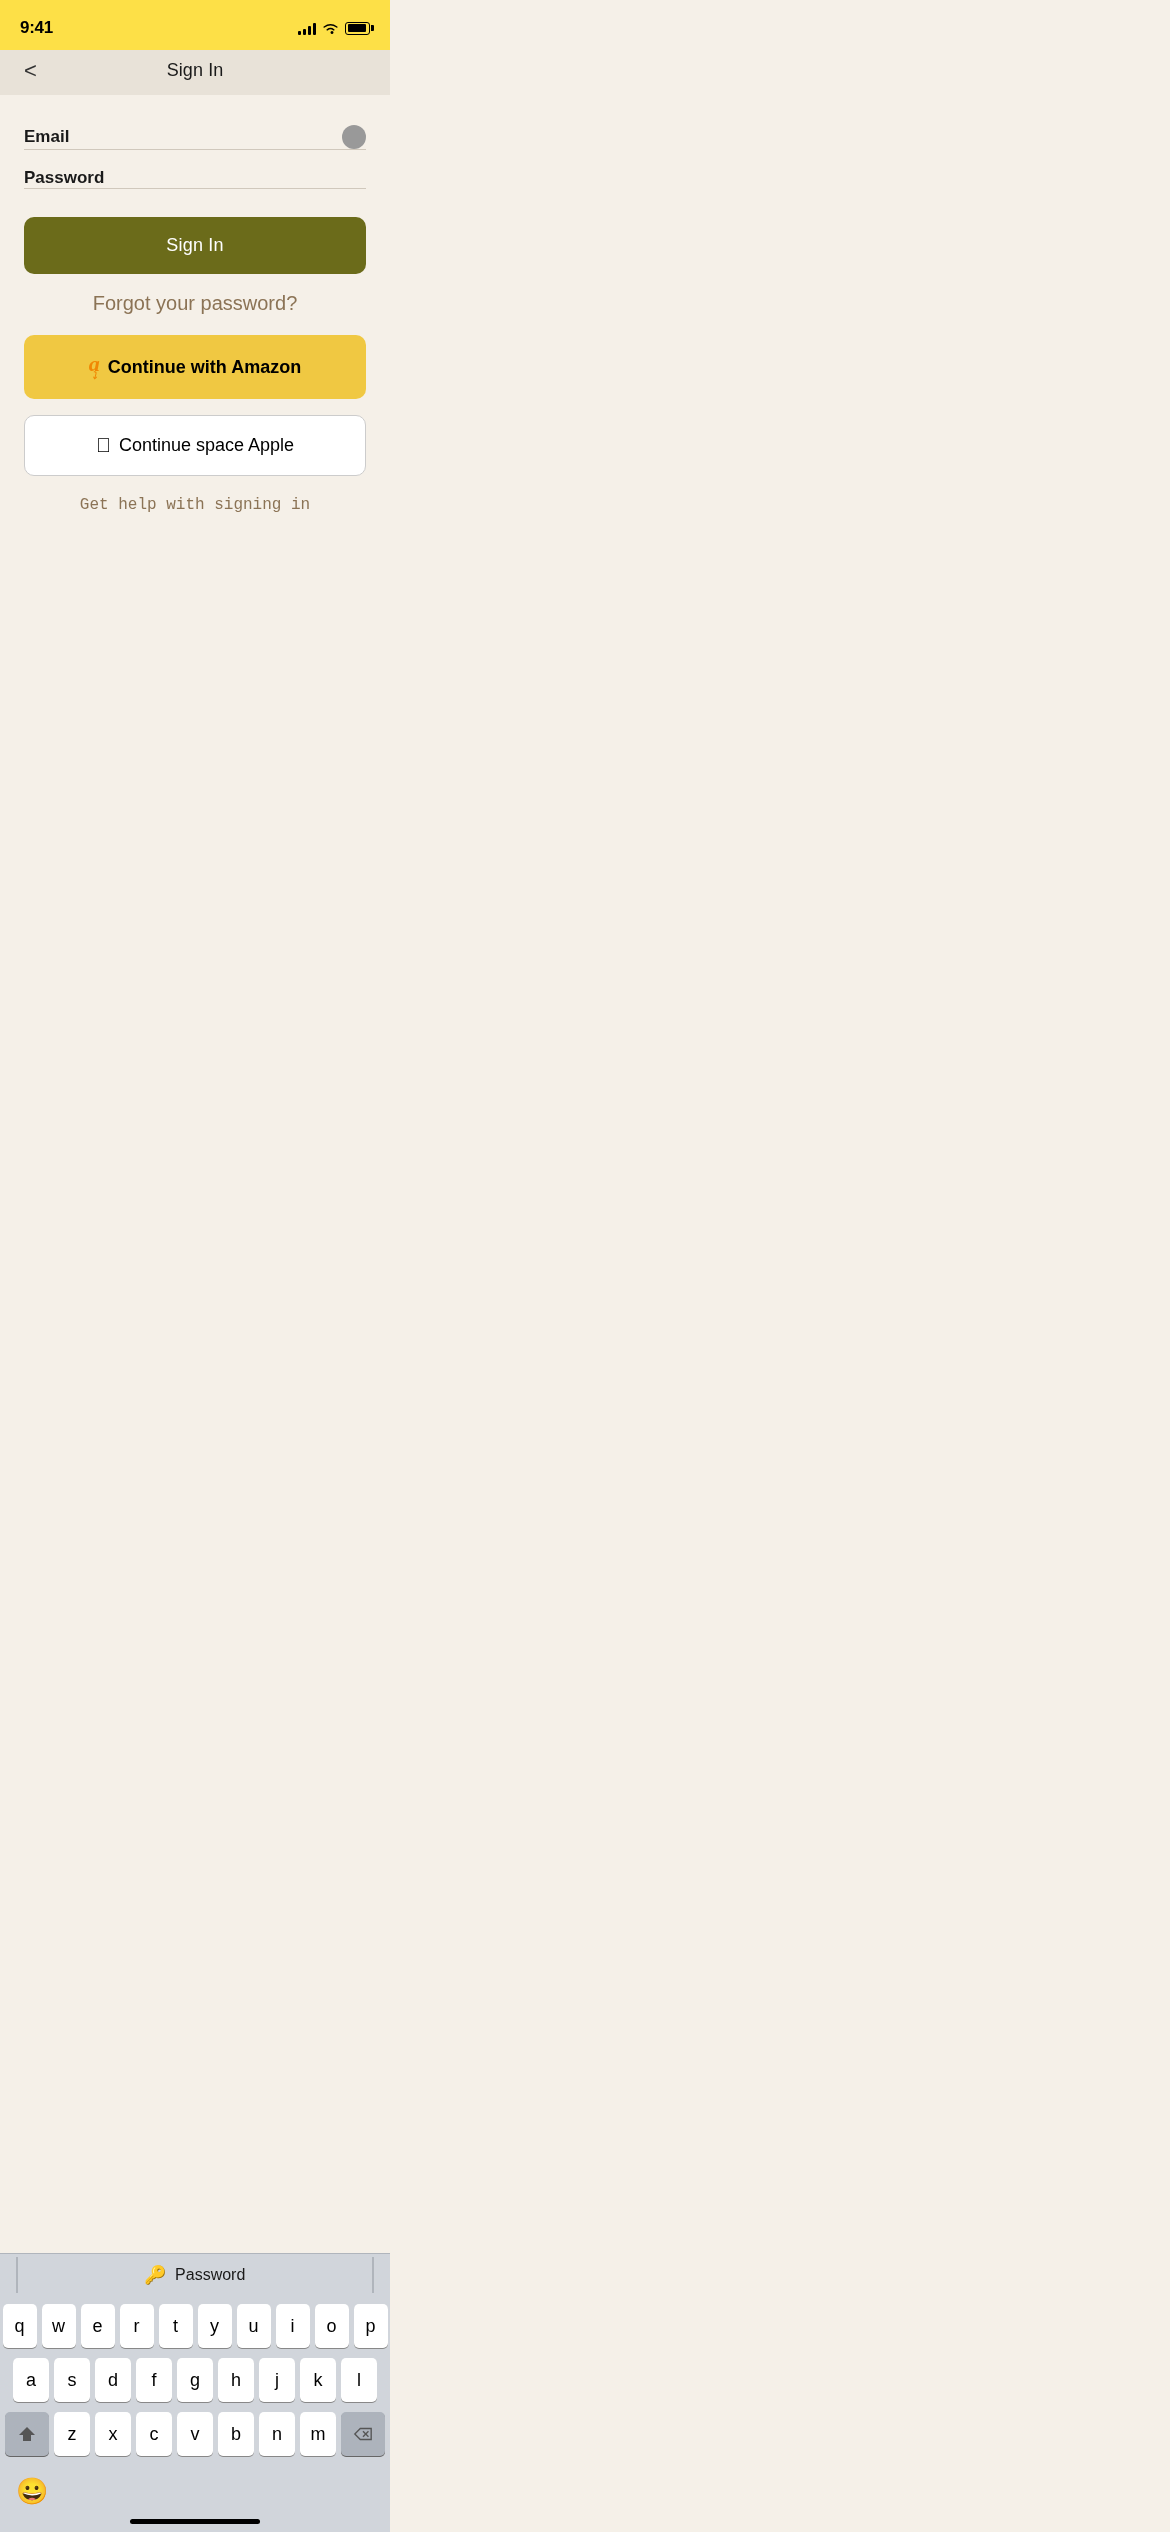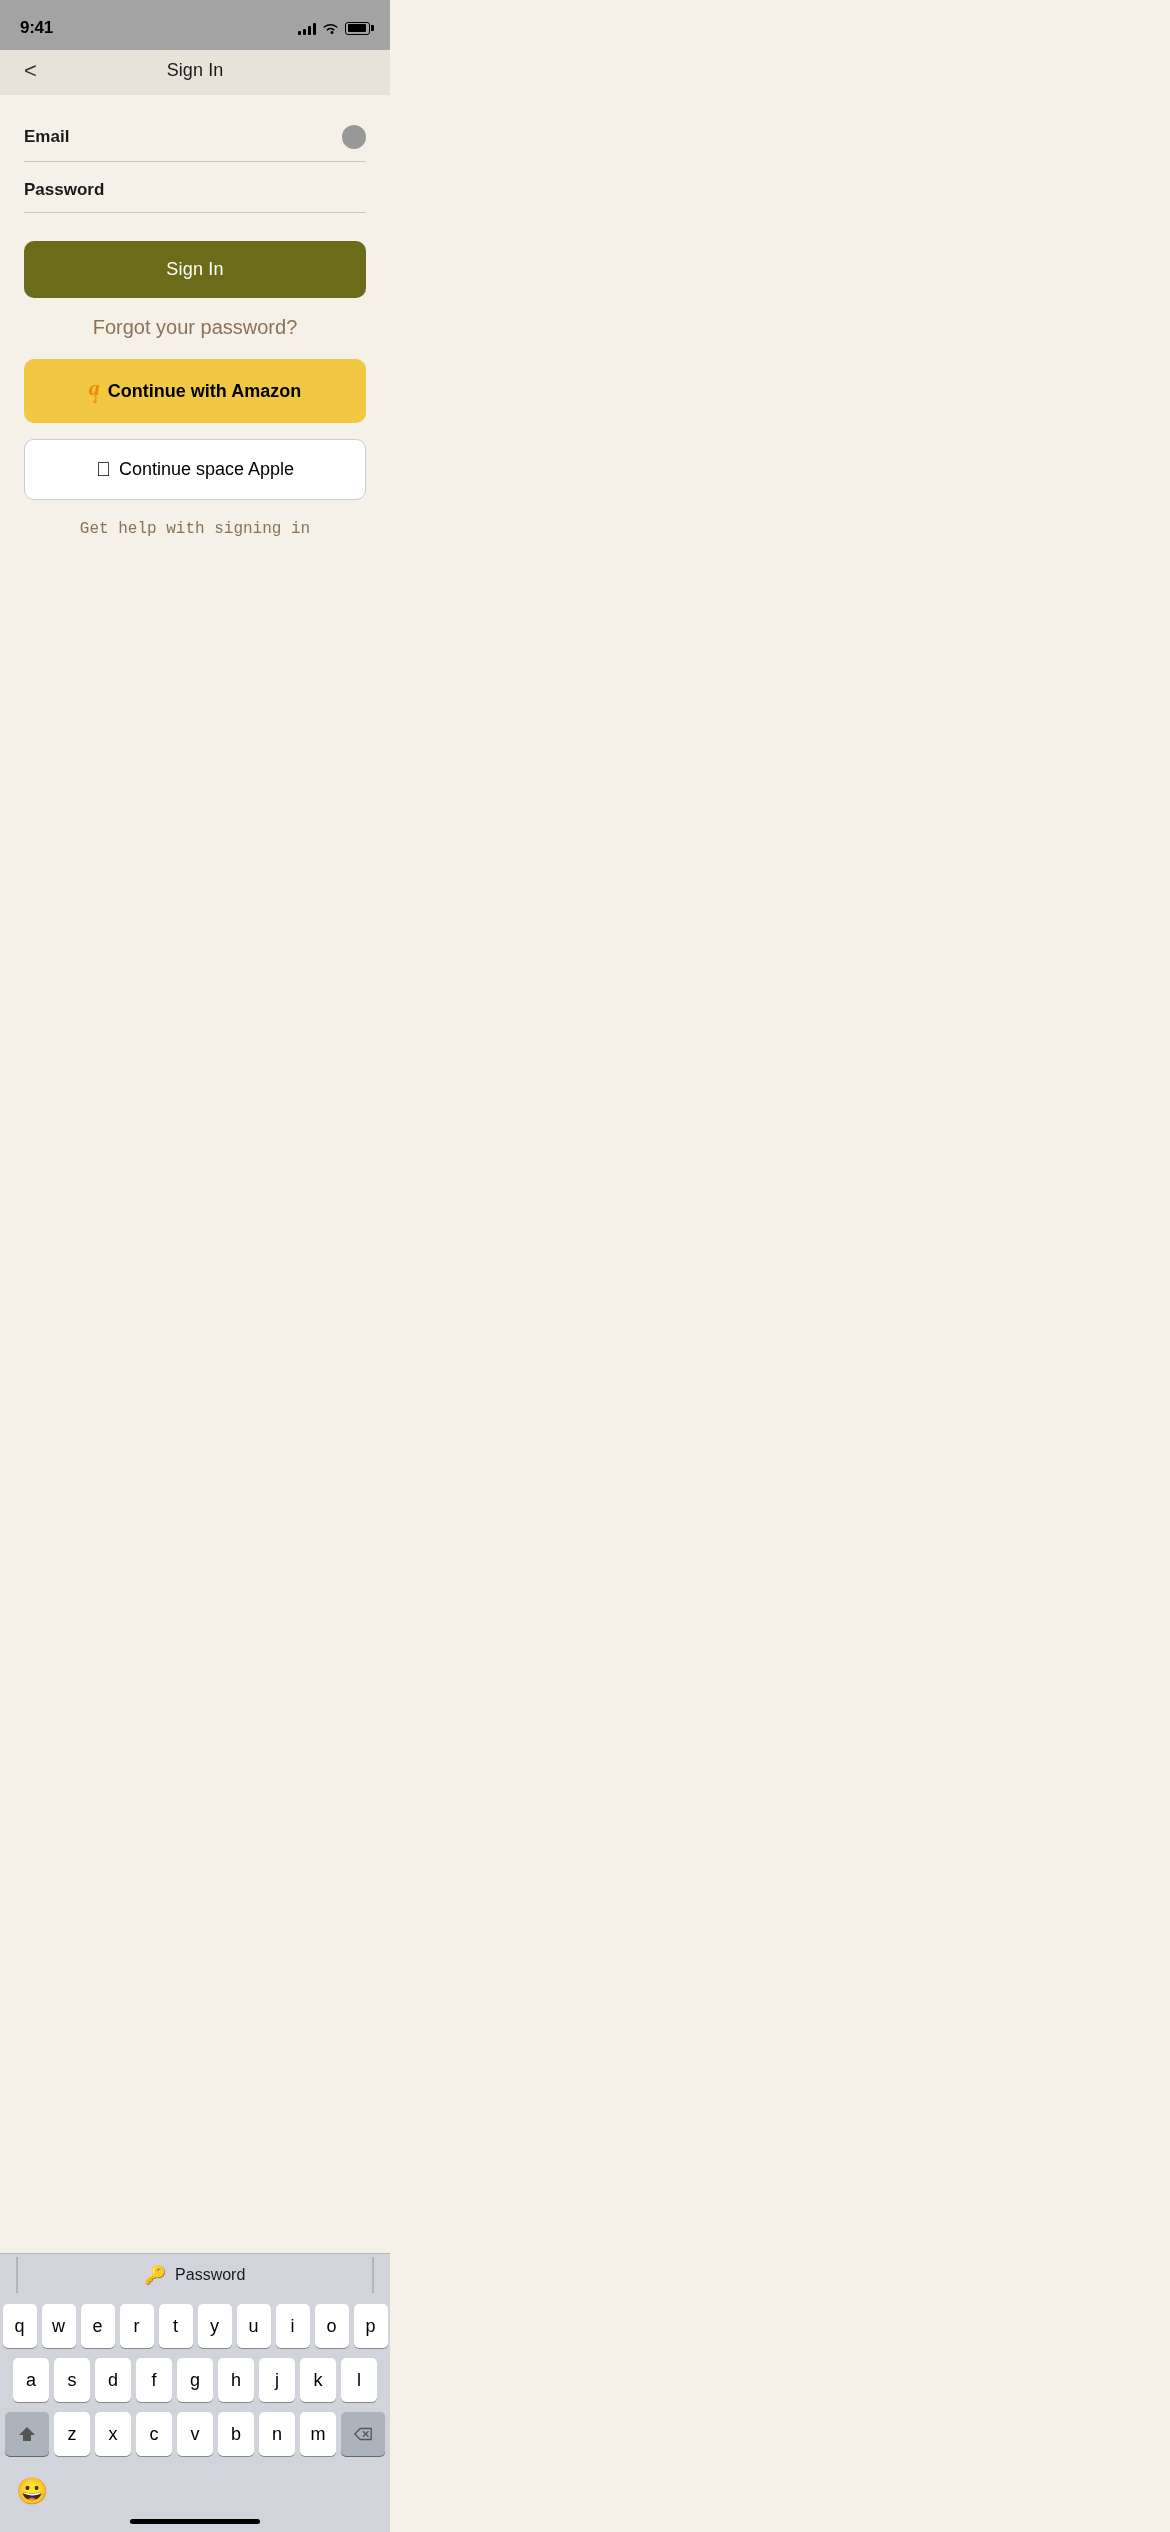--- a/index.html
+++ b/index.html
@@ -8,21 +8,21 @@
     body {
       width: 390px;
       min-height: 844px;
       font-family: -apple-system, 'SF Pro Text', 'Helvetica Neue', sans-serif;
       background: #f5f0e8;
       overflow-x: hidden;
     }
 
     
     .status-bar {
-      background: #a3a3a3;
+      background: #fde047;
       display: flex;
       justify-content: space-between;
       align-items: center;
       padding: 14px 20px 8px;
       height: 50px;
     }
     .status-time {
       font-size: 17px;
       font-weight: 600;
       color: #000;
@@ -109,21 +109,20 @@
     
     .main-content {
       background: #f5f0e8;
       padding: 30px 24px 20px;
     }
 
     
     .form-field {
       margin-bottom: 0;
       border-bottom: 1px solid #d0c8bc;
-      padding-bottom: 12px;
       margin-bottom: 18px;
       position: relative;
       display: flex;
       align-items: center;
       justify-content: space-between;
     }
     .field-label {
       font-size: 17px;
       font-weight: 700;
       color: #1a1a1a;

